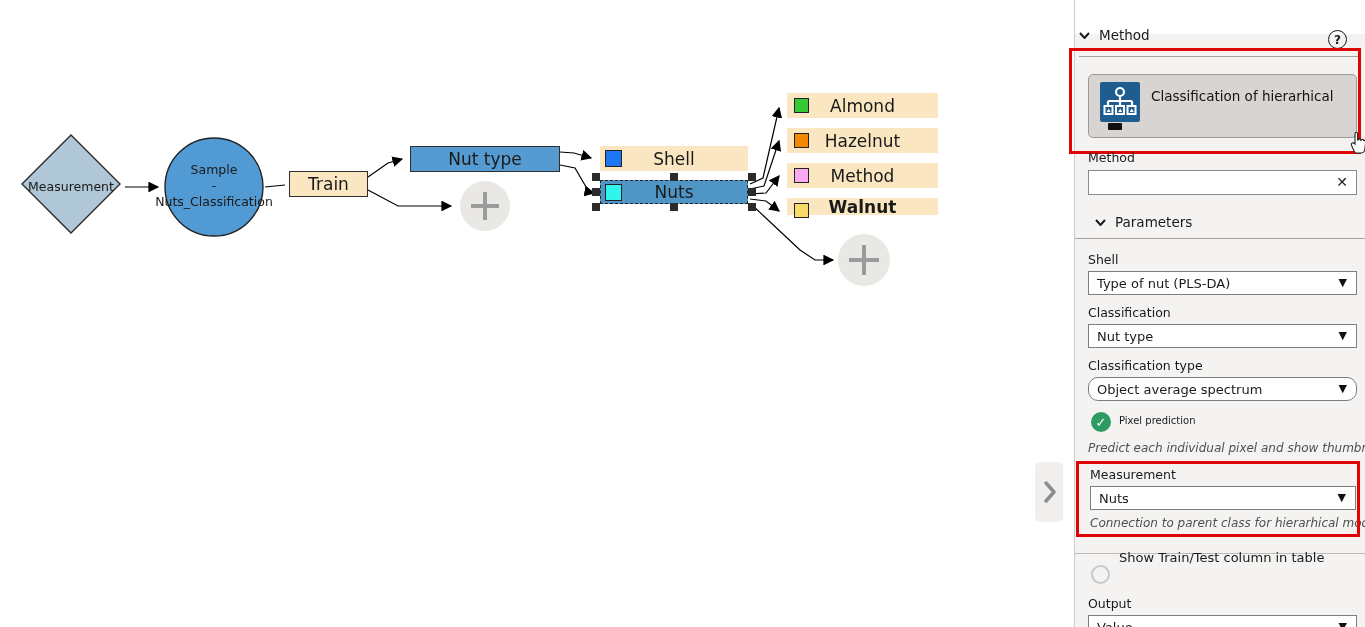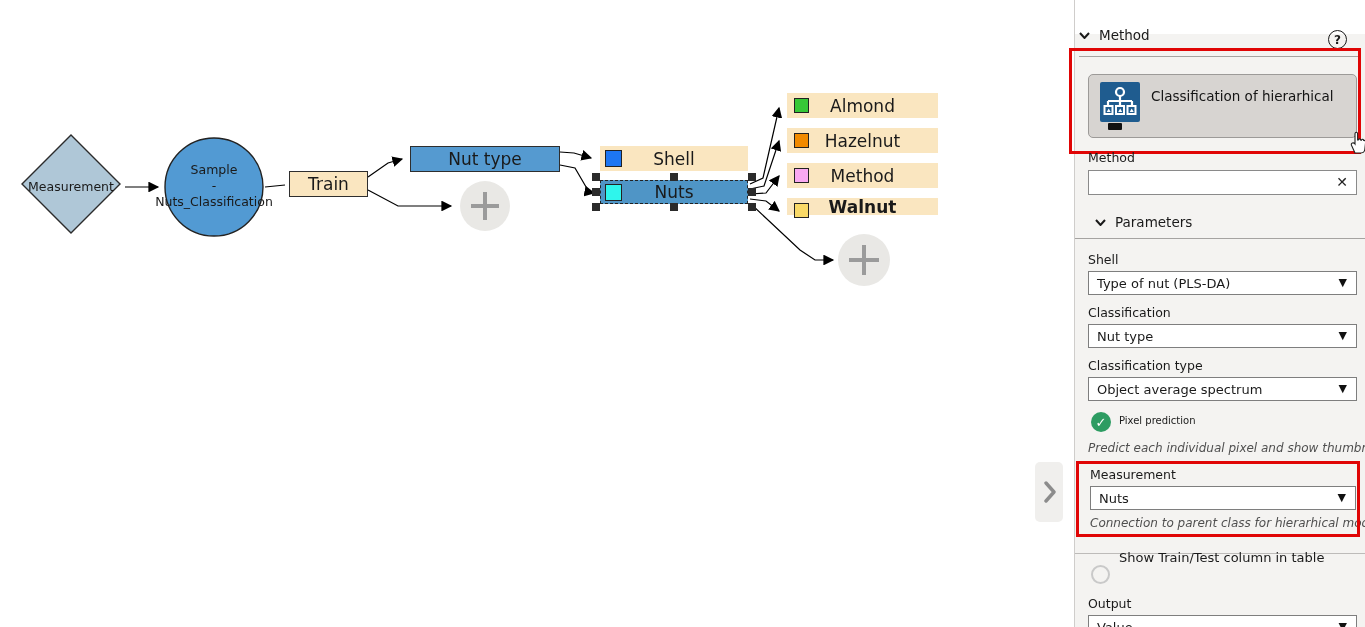--- a/index.html
+++ b/index.html
@@ -200,21 +200,21 @@
       <span class="caret">▼</span>
     </div>
 
     <div class="plabel" style="left:13px;top:271px;">Classification</div>
     <div class="dropdown" style="left:13px;top:290px;width:269px;">
       <span>Nut type</span>
       <span class="caret">▼</span>
     </div>
 
     <div class="plabel" style="left:13px;top:324px;">Classification type</div>
-    <div class="dropdown" style="left:13px;top:343px;width:269px;">
+    <div class="dropdown" style="left:13px;top:343px;width:269px;border-radius:10px;">
       <span>Object average spectrum</span>
       <span class="caret">▼</span>
     </div>
 
     <div class="circle-toggle" style="left: 16px; top: 378px; background-color: rgb(45, 156, 98);">
       <span>✓</span>
     </div>
     <div class="plabel" style="left:44px;top:381px;font-size:10px;">Pixel prediction</div>
     <div class="hint" style="left:13px;top:407px;">Predict each individual pixel and show thumbnail</div>
 

